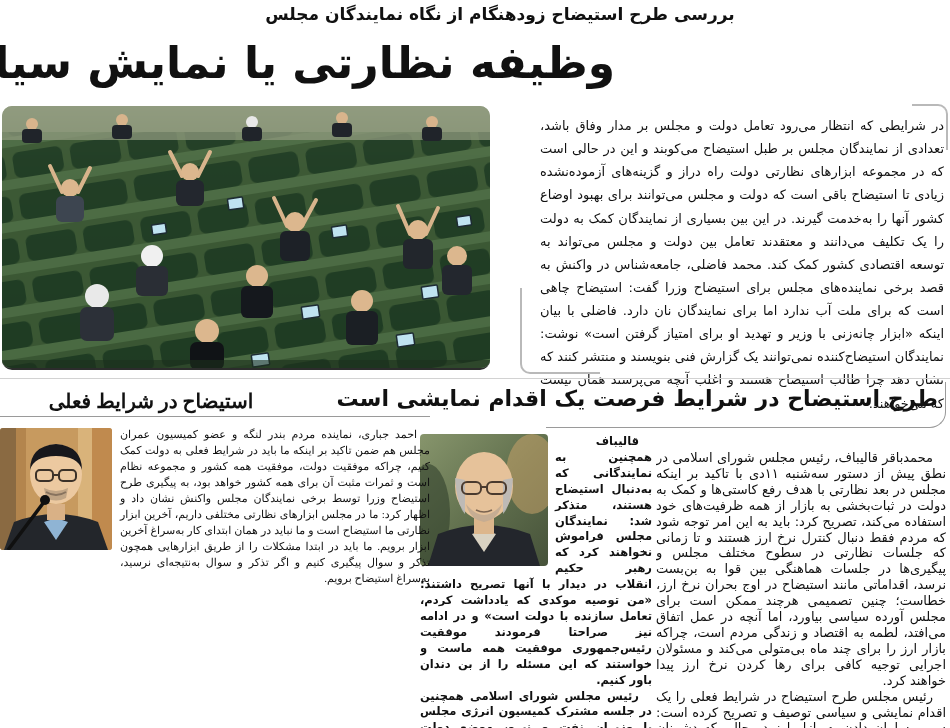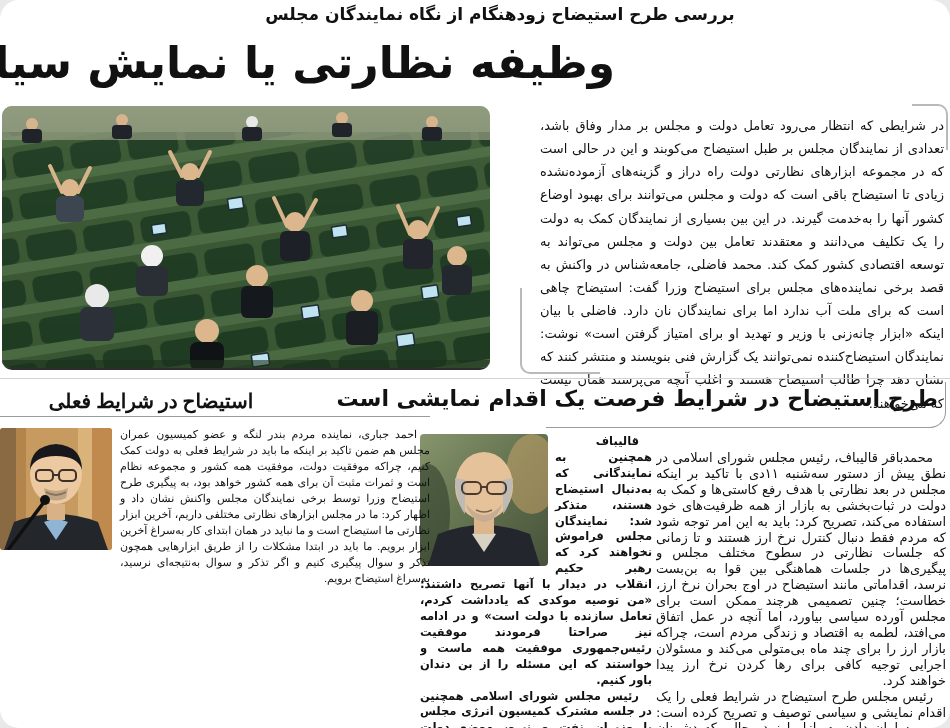--- a/index.html
+++ b/index.html
@@ -1,20 +1,20 @@
 <!DOCTYPE html>
 <html lang="fa" dir="rtl"><head>
 <meta charset="utf-8">
 <style>
   * { margin:0; padding:0; box-sizing:border-box; }
   html,body { background:#e9e9e9; }
   body { font-family:"DejaVu Sans", sans-serif; }
   .page {
     position:relative; width:950px; height:728px; margin:0 auto;
-    background:#ffffff; color:#111; overflow:hidden; direction:rtl;border-radius:19px;
+    background:#ffffff; color:#111; overflow:hidden; direction:rtl;
   }
   
   .kicker {
     position:absolute; top:4px; left:200px; right:150px;
     text-align:center; font-size:17px; font-weight:bold; letter-spacing:-.2px;
   }
   .main-headline {
     position:absolute; top:30px; left:4px; right:335px; height:70px;
     text-align:center; font-size:44px; font-weight:bold; line-height:66px;
     letter-spacing:-1px; white-space:nowrap; direction:rtl;

